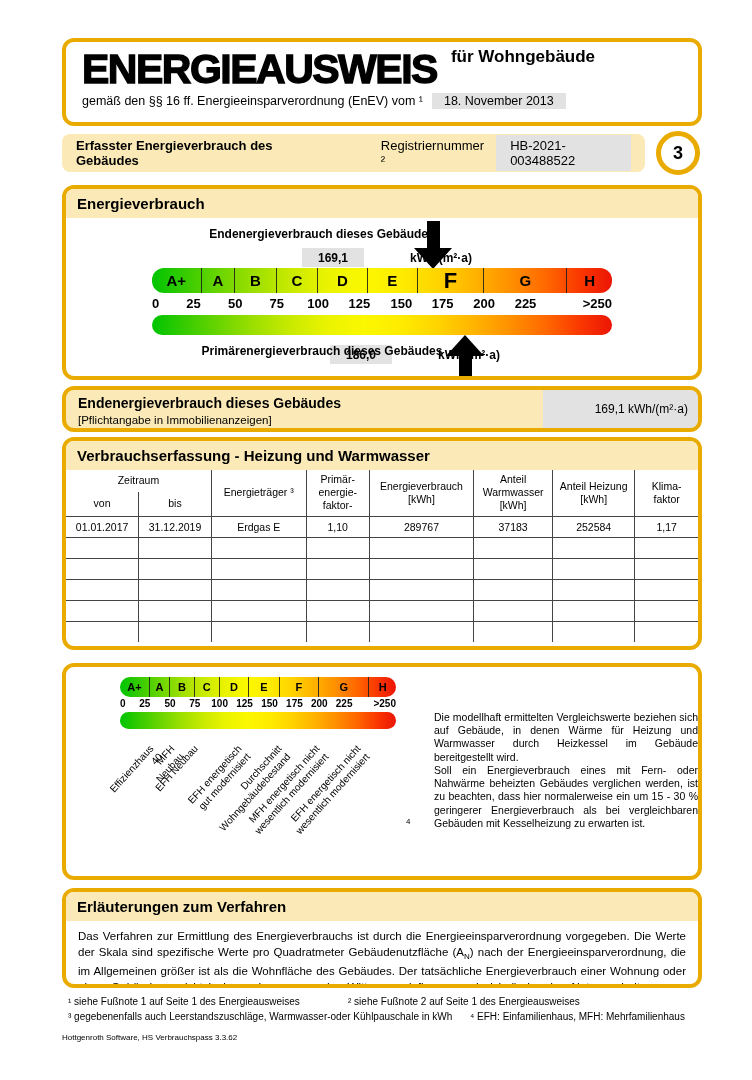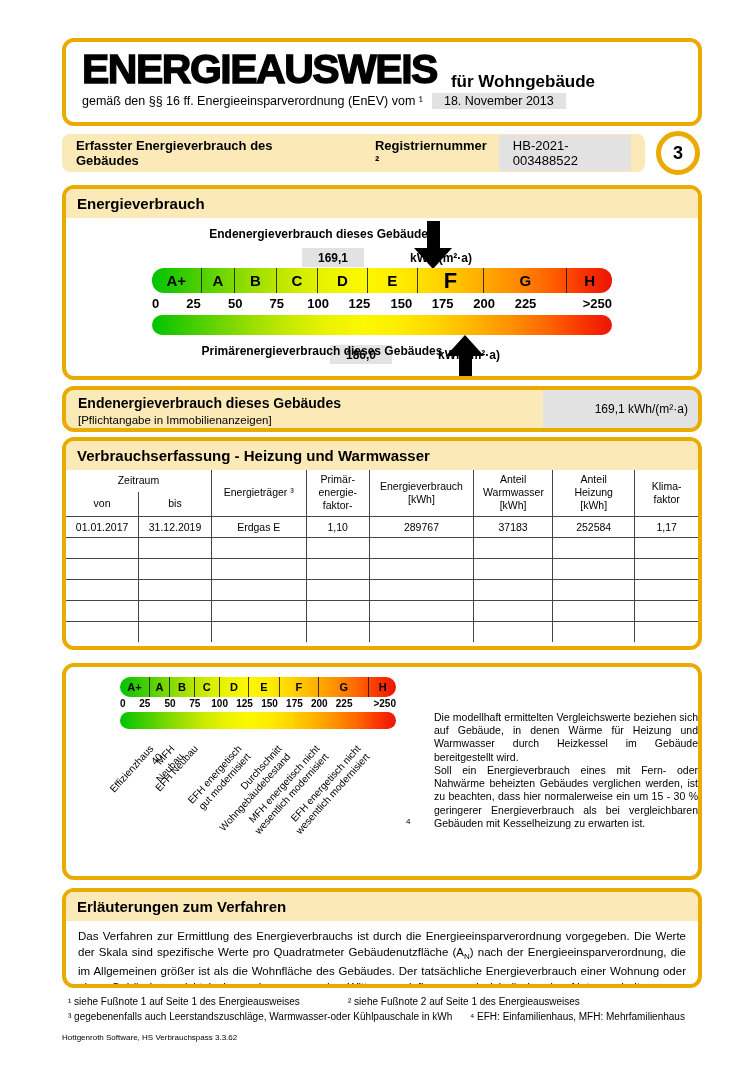--- a/index.html
+++ b/index.html
@@ -11,31 +11,31 @@
   *{box-sizing:border-box;margin:0;padding:0;}
   html,body{width:752px;height:1080px;background:#fff;font-family:"Liberation Sans",sans-serif;color:#000;overflow:hidden;}
   .page{position:absolute;left:62px;top:38px;width:640px;height:1020px;}
 
   
   .gbox{position:absolute;left:0;width:640px;border:4px solid var(--gold);border-radius:12px;background:#fff;overflow:hidden;}
   .strip{background:var(--cream);padding:6px 11px 5px;font-weight:bold;font-size:15px;line-height:1.2;}
 
   
   .hdr-box{top:0;height:88px;padding:5px 16px 0;}
-  .title-row{display:flex;align-items:flex-end;}
+  .title-row{display:flex;align-items:flex-start;}
   .big-title{font-size:41px;font-weight:bold;letter-spacing:-1.5px;line-height:1.1;-webkit-text-stroke:1.3px #000;}
   .title-suffix{font-size:17px;font-weight:bold;margin-left:14px;}
   .law-row{font-size:12.5px;margin-top:1px;display:flex;align-items:center;}
   .gray-chip{background:var(--graybox);display:inline-block;padding:1px 12px;}
   .law-row .gray-chip{margin-left:9px;font-size:12.5px;}
 
   
   .banner{position:absolute;top:96px;left:0;width:583px;height:38px;background:var(--cream);border-radius:8px;display:flex;align-items:center;padding:0 14px;}
   .banner-title{font-weight:bold;font-size:13px;}
-  .reg-label{font-weight:bold;font-size:13px;margin-left:72px;}
+  .reg-label{font-weight:normal;font-size:13px;margin-left:72px;}
   .reg-chip{margin-left:12px;padding:3px 14px;font-size:13px;}
   .page-circle{position:absolute;top:93px;left:594px;width:34px;height:34px;border:5px solid var(--gold);border-radius:50%;background:#fff;display:flex;align-items:center;justify-content:center;font-size:18px;font-weight:bold;box-sizing:content-box;}
 
   
   .egrad{background:linear-gradient(to right,#00c400 0%,#2eca00 6%,#66d400 14%,#9cdf00 22%,#c8ea00 30%,#eaf300 38%,#fbf800 46%,#ffec00 54%,#ffd400 62%,#ffb400 70%,#ff9000 78%,#ff6600 86%,#fa3800 93%,#ec1506 100%);}
   .class-bar{position:relative;border-radius:12px;overflow:hidden;}
   .seg{position:absolute;top:0;bottom:0;display:flex;align-items:center;justify-content:center;border-right:1.5px solid rgba(25,25,25,.85);font-weight:bold;font-size:15px;}
   .seg.cur{font-size:22px;font-weight:bold;}
   .tick-row{position:relative;}
   .tick{position:absolute;top:3px;transform:translateX(-50%);font-weight:bold;font-size:13px;white-space:nowrap;}
@@ -60,21 +60,21 @@
   
   .sec-end{top:348px;height:46px;background:var(--cream);}
   .end-left{padding:5px 12px;}
   .end-title{font-weight:bold;font-size:14px;}
   .end-sub{font-size:11.5px;margin-top:3px;}
   .end-chip{position:absolute;right:0;top:0;bottom:0;width:155px;background:var(--graybox);display:flex;align-items:center;justify-content:flex-end;padding-right:10px;font-size:12px;border-radius:0 7px 7px 0;}
 
   
   .sec-table{top:399px;height:213px;}
   .vtable{width:100%;border-collapse:collapse;font-size:10.5px;table-layout:fixed;}
-  .vtable th{font-weight:normal;text-align:center;vertical-align:middle;padding:2px 9px;line-height:1.25;}
+  .vtable th{font-weight:normal;text-align:center;vertical-align:middle;padding:2px 2px;line-height:1.25;}
   .vtable th,.vtable td{border-left:1px solid var(--line);border-top:1px solid var(--line);}
   .vtable th:first-child,.vtable td:first-child{border-left:0;}
   .vtable tr.hrow1 th{border-top:0;}
   .vtable tr.hrow2 th{border-top:0;}
   .vtable th.zspan{border-bottom:0;height:22px;}
   .vtable tr.hrow2 th{height:24px;}
   .vtable td{height:21px;text-align:center;padding:0 2px;}
   .ml{white-space:pre-line;}
 
   

